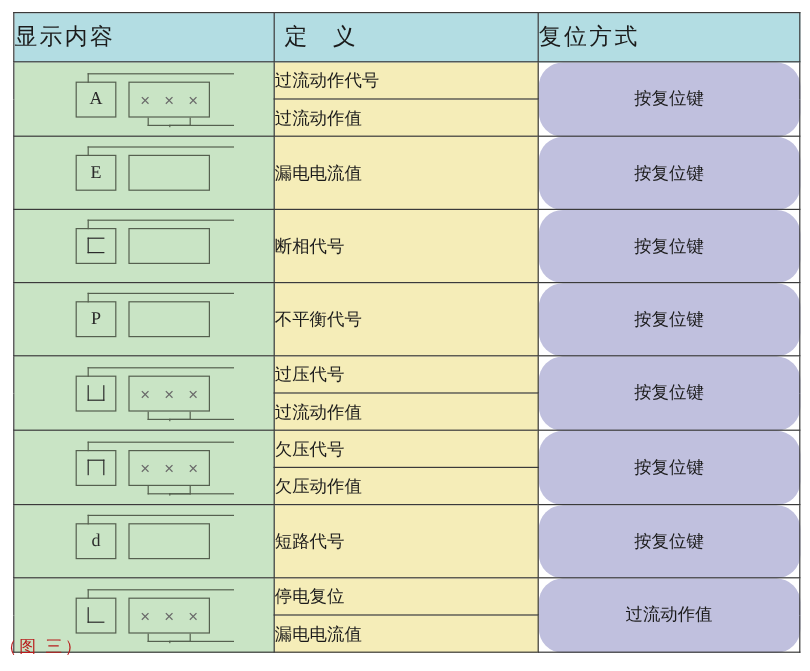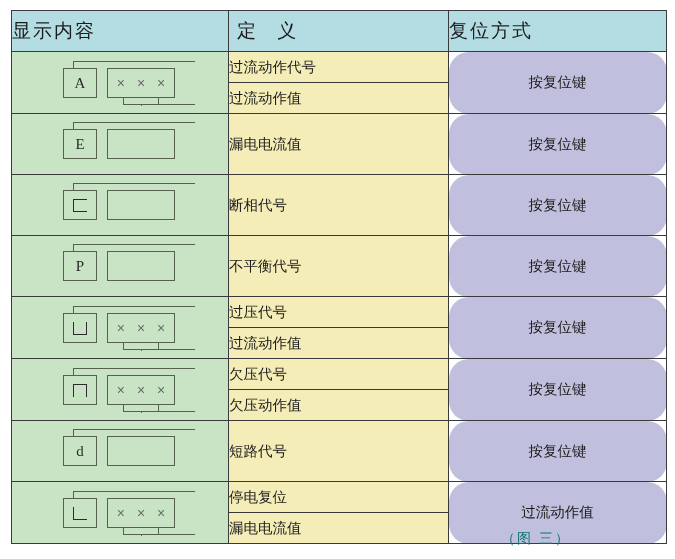--- a/index.html
+++ b/index.html
@@ -174,23 +174,23 @@
   .glyph-n  { border: 1.5px solid #2b2b2b; border-bottom: none; }
   .glyph-c  { border: 1.5px solid #2b2b2b; border-right: none; }
   .glyph-l  { border: 1.5px solid #2b2b2b; border-top: none; border-right: none; }
 
   
   .caption {
     position: absolute;
     left: 0;
     top: 530px;
     width: 571px;
-    text-align: right;
+    text-align: left;
     font-size: 14px;
-    color: #0f766e;
+    color: #b91c1c;
     letter-spacing: 2px;
   }
 </style>
 </head>
 <body>
 
 <div id="page">
 
   <table class="fault-table">
     <colgroup>

